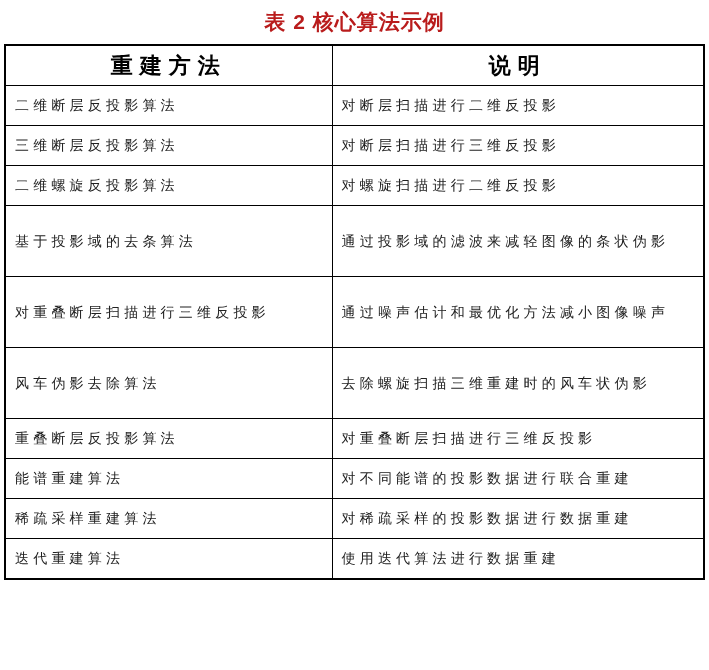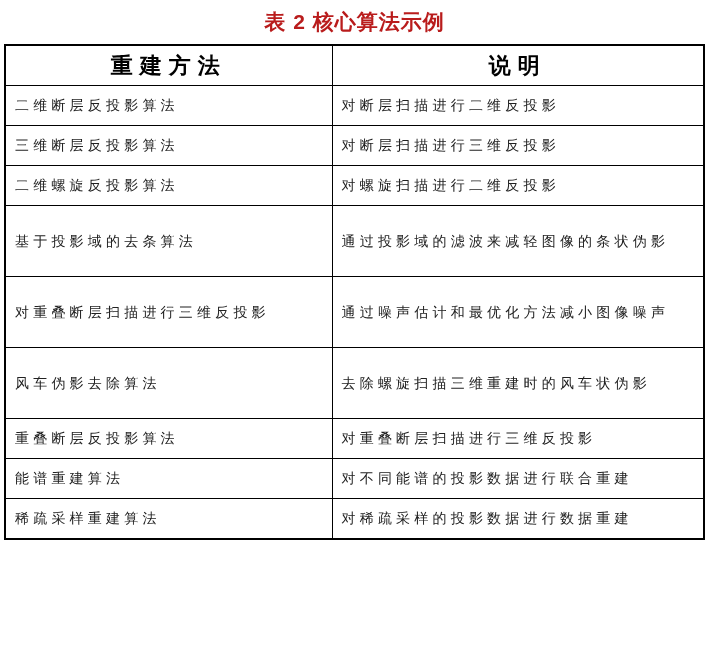--- a/index.html
+++ b/index.html
@@ -109,16 +109,20 @@
         <td>对重叠断层扫描进行三维反投影</td>
       </tr>
       <tr>
         <td>能谱重建算法</td>
         <td>对不同能谱的投影数据进行联合重建</td>
       </tr>
       <tr>
         <td>稀疏采样重建算法</td>
         <td>对稀疏采样的投影数据进行数据重建</td>
       </tr>
+      <tr>
+        <td>迭代重建算法</td>
+        <td>使用迭代算法进行数据重建</td>
+      </tr>
     </tbody>
   </table>
 
 </div>
 
 </body></html>

